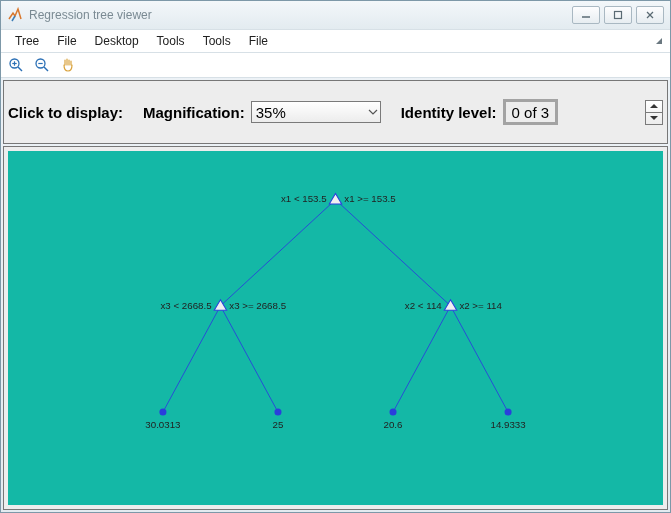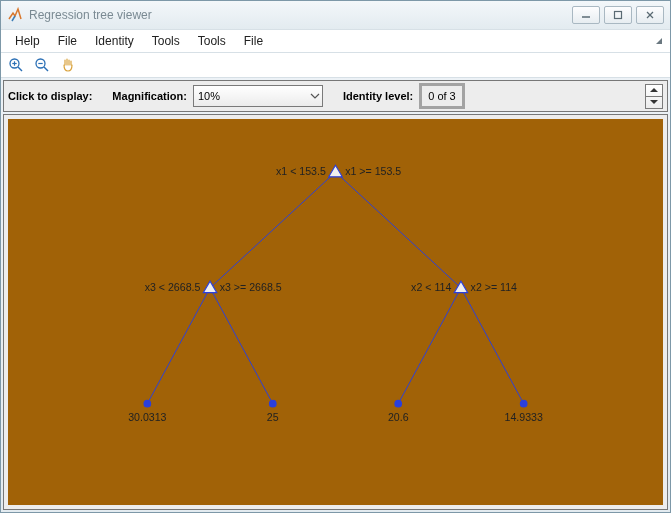--- a/index.html
+++ b/index.html
@@ -93,23 +93,23 @@
     justify-content: center;
   }
   .controls {
     height: 28px;
     background: #ededed;
     border: 1px solid #777;
     border-bottom: 1px solid #777;
     margin: 2px;
     display: flex;
     align-items: center;
-    padding: 1px 4px;
+    padding: 17px 4px;
     gap: 6px;
-    font-size: 11px;
+    font-size: 15px;
     color: #000;
     font-weight: bold;
   }
   .controls .combo {
     height: 20px;
     border: 1px solid #7a7a7a;
     background: linear-gradient(#fff,#ececec);
     display: inline-flex;
     align-items: center;
     padding: 0 4px;
@@ -150,21 +150,21 @@
     flex: 1;
     margin: 0 2px 2px 2px;
     border: 1px solid #777;
     background: #ededed;
     overflow: hidden;
     position: relative;
   }
   .canvas-inner {
     position: absolute;
     inset: 4px;
-    background: #a16207;
+    background: #14b8a6;
   }
   svg { display: block; }
   .tree-text {
     font-family: "Segoe UI", Tahoma, sans-serif;
     font-size: 11px;
     fill: #222;
   }
 </style>
 </head>
 <body>
@@ -193,23 +193,23 @@
       <span class="winbtn">
         <svg width="10" height="10">
             <line x1="2" y1="2" x2="8" y2="8" stroke="#5a6a73" stroke-width="1.3"></line>
             <line x1="8" y1="2" x2="2" y2="8" stroke="#5a6a73" stroke-width="1.3"></line>
           </svg>
       </span>
     </div>
   </div>
 
   <div class="menubar">
-    <span class="mitem">Help</span>
+    <span class="mitem">Tree</span>
     <span class="mitem">File</span>
-    <span class="mitem">Identity</span>
+    <span class="mitem">Desktop</span>
     <span class="mitem">Tools</span>
     <span class="mitem">Tools</span>
     <span class="mitem">File</span>
     <span class="docktri">
       <svg width="10" height="10">
           <path d="M2 8 L8 8 L8 2 Z" fill="#6a7880"></path>
         </svg>
     </span>
   </div>
 
@@ -234,21 +234,21 @@
         <path d="M5 3 L5 8 M7 2 L7 8 M9 3 L9 8 M11 4 L11 8 M4 8 C4 12 6 14 8 14 C10 14 12 12 12 8" fill="none" stroke="#d9a23c" stroke-width="1.2" stroke-linecap="round"></path>
       </svg>
     </span>
   </div>
 
   <div class="controls">
     <span>Click to display:</span>
     <span style="width:8px"></span>
     <span>Magnification:</span>
     <span class="combo" style="width:120px">
-      <span>10%</span>
+      <span>35%</span>
       <span class="arrow">
           <svg width="10" height="10">
             <path d="M1 3 L5 7 L9 3" fill="none" stroke="#555" stroke-width="1.2"></path>
           </svg>
         </span>
     </span>
     <span style="width:8px"></span>
     <span>Identity level:</span>
     <span class="pruning">0 of 3</span>
     <span class="spinner">

